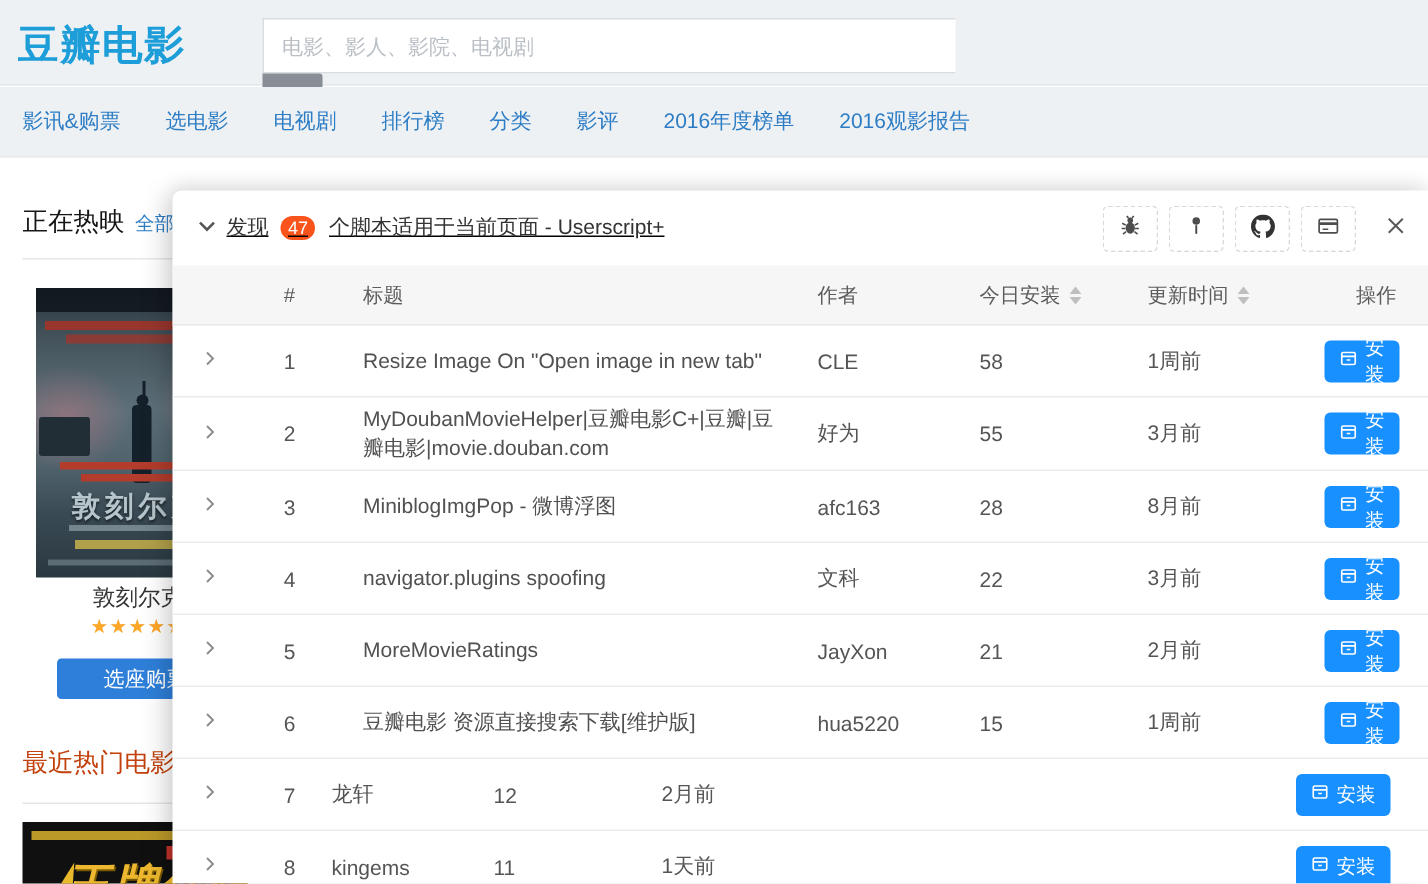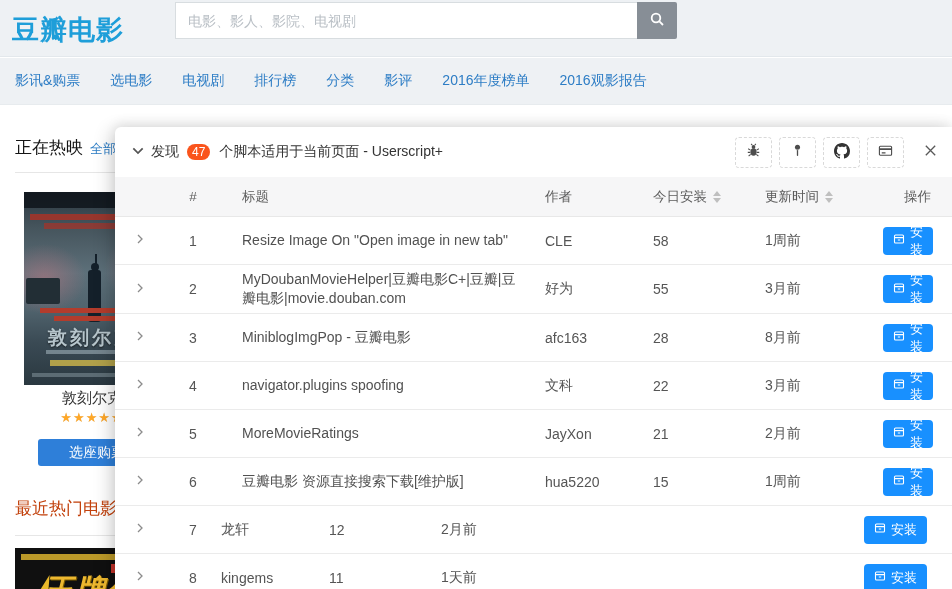--- a/index.html
+++ b/index.html
@@ -7,21 +7,21 @@
   body {
     width:952px; height:589px; position:relative; overflow:hidden;
     background:#fff; font-family:"Liberation Sans","DejaVu Sans",sans-serif;
   }
 
   
   .site-header { position:absolute; top:0; left:0; width:100%; height:57px;
     background:#eef1f4; border-bottom:1px solid #e3e8ec; z-index:1; }
   .logo { position:absolute; left:12px; top:12px; font-size:27px; font-weight:bold;
     color:#1e9ed9; letter-spacing:1px; cursor:pointer; }
-  .search-wrap { position:absolute; left:175px; top:2px; display:flex; }
+  .search-wrap { position:absolute; left:175px; top:12px; display:flex;flex-direction:column; }
   .search-input { width:462px; height:37px; border:1px solid #d8dde0; border-right:none;
     padding:0 12px; font-size:14px; color:#333; outline:none; background:#fff; }
   .search-input::placeholder { color:#b9bfc5; }
   .search-btn { width:40px; height:37px; background:#878e96; border:none; cursor:pointer;
     display:flex; align-items:center; justify-content:center; border-radius:0 2px 2px 0; }
 
   
   .site-nav { position:absolute; top:58px; left:0; width:100%; height:47px;
     background:#eef1f4; border-bottom:1px solid #e7ebee;
     display:flex; align-items:center; padding-left:15px; gap:30px; z-index:1; }
@@ -72,21 +72,21 @@
   .p2-wedge { position:absolute; left:-14px; top:24px; width:0; height:0;
     border-left:30px solid transparent; border-right:30px solid transparent; border-bottom:120px solid #e9b92b;
     transform:rotate(18deg); }
   .p2-title { position:absolute; left:28px; top:22px; font-size:30px; font-weight:900; font-style:italic;
     color:#edb82f; letter-spacing:2px; white-space:nowrap; text-shadow:1px 1px 0 #7a5a00; }
 
   
   .panel { position:absolute; left:115px; top:127px; width:837px; height:462px; background:#fff;
     border-radius:6px 0 0 0; z-index:10; overflow:hidden;
     box-shadow:-5px 3px 18px rgba(0,0,0,.16), 0 -4px 12px rgba(0,0,0,.07); }
-  .panel-header { height:50px; display:flex; align-items:center; padding:0 12px 0 14px; }
+  .panel-header { height:50px; display:flex; align-items:center; padding:0 12px 0 14px;text-decoration:underline; }
   .collapse-btn { background:none; border:none; cursor:pointer; padding:2px; display:flex; align-items:center; }
   .found-label { font-size:14px; color:#333; margin:0 8px 0 4px; }
   .badge { background:#fa541c; color:#fff; font-size:12px; min-width:21px; height:16px; padding:0 5px;
     border-radius:10px; display:inline-flex; align-items:center; justify-content:center; margin-right:9px; }
   .summary { font-size:14px; color:#333; }
   .ph-spacer { flex:1; }
   .tool-btn { width:37px; height:31px; background:#fff; border:1px dashed #d9d9d9; border-radius:4px;
     display:flex; align-items:center; justify-content:center; cursor:pointer; margin-left:7px; }
   .close-btn { background:none; border:none; cursor:pointer; margin-left:17px; padding:2px;
     display:flex; align-items:center; }
@@ -318,21 +318,21 @@
     <div class="c-exp">
       <button class="expand-btn">
         <span>
           <svg width="12" height="12" viewBox="0 0 12 12">
                 <path d="M4 2l4 4-4 4" fill="none" stroke="#8c8c8c" stroke-width="1.3"></path>
               </svg>
         </span>
       </button>
     </div>
     <div class="c-idx cell">3</div>
-    <div class="c-title cell">MiniblogImgPop - 豆瓣电影</div>
+    <div class="c-title cell">MiniblogImgPop - 微博浮图</div>
     <div class="c-author cell">afc163</div>
     <div class="c-installs cell">28</div>
     <div class="c-updated cell">8月前</div>
     <div class="c-action">
       <button class="install-btn">
         <span>
           <svg width="12" height="12" viewBox="0 0 12 12" fill="none" stroke="#fff" stroke-width="1.1">
             <rect x="1.5" y="2" width="9" height="8" rx="1"></rect>
                 <path d="M1.5 4.6h9M4.8 7h2.4"></path>
           </svg>

